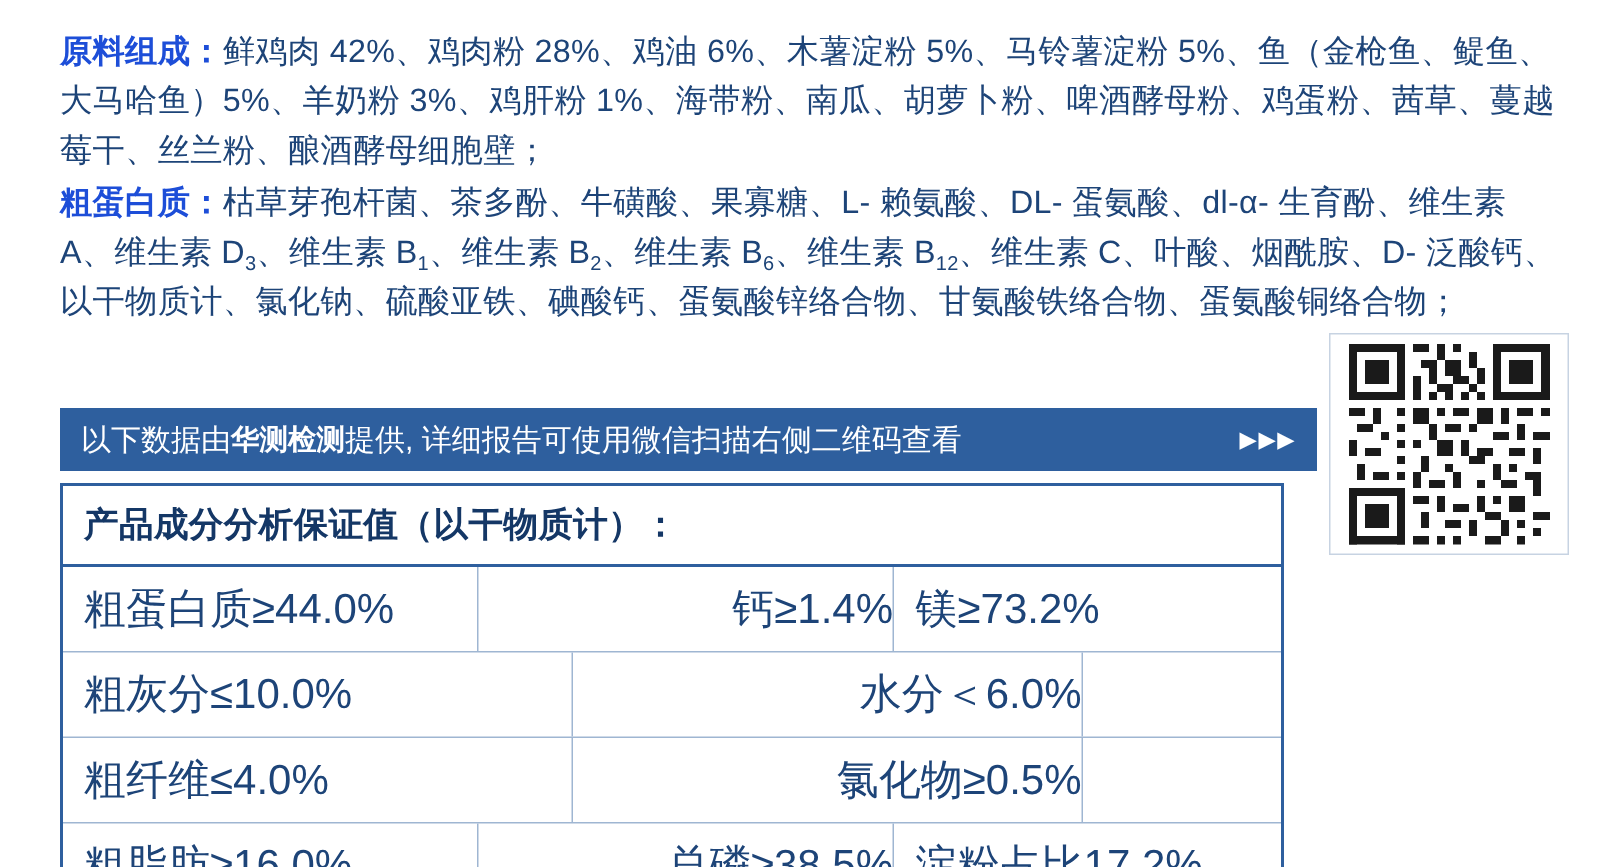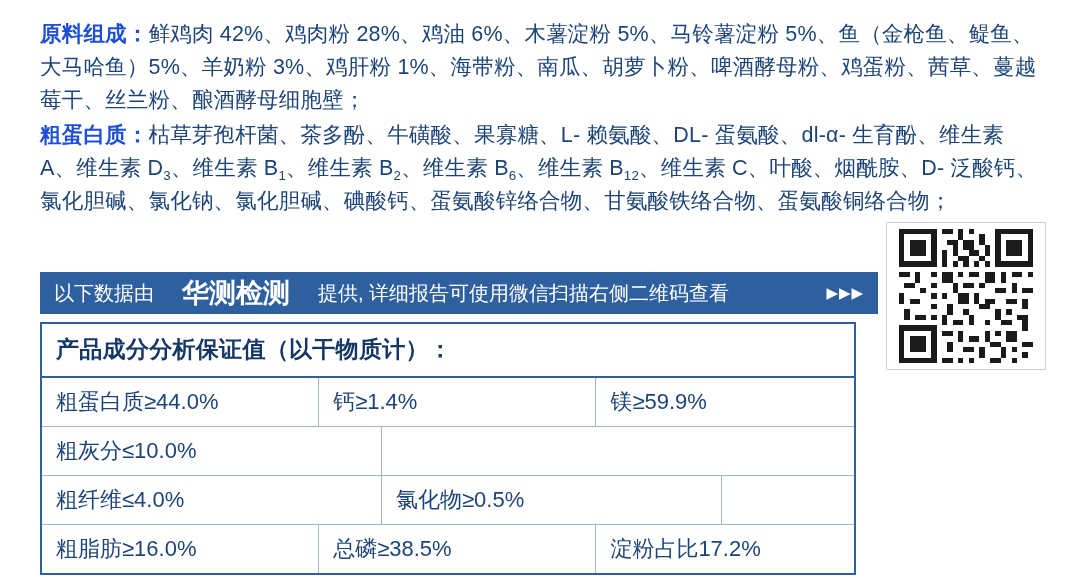--- a/index.html
+++ b/index.html
@@ -53,25 +53,24 @@
     top: 272px;
     width: 838px;
     height: 42px;
     background: #2e5f9e;
     color: #ffffff;
     display: flex;
     align-items: center;
     box-sizing: border-box;
     padding: 0 14px;
     font-size: 20px;
-    gap: 28px;
   }
   .bluebar .strong {
     font-weight: bold;
-    font-size: 27px;
+    font-size: 19px;
   }
   .bluebar .arrows {
     margin-left: auto;
     letter-spacing: 1px;
     font-size: 15px;
     color: #ffffff;
   }
 
   
   .qr-wrap {
@@ -103,41 +102,41 @@
     padding: 10px 14px 11px 14px;
     border-bottom: 2px solid #2e5f9e;
     letter-spacing: 0.3px;
   }
   .trow {
     display: flex;
     border-bottom: 1.5px solid #9fb6d2;
   }
   .trow:last-child { border-bottom: none; }
   .tcell {
-    font-size: 22px;
+    font-size: 28px;
     color: #1d4478;
     padding: 9px 0 9px 14px;
     box-sizing: border-box;
     border-right: 1.5px solid #9fb6d2;
   }
   .tcell:nth-child(1) { width: 340px; }
-  .tcell:nth-child(2) { width: 340px; }
+  .tcell:nth-child(2) { width: 340px; text-align: right; }
   .tcell:nth-child(3) { width: 316px; border-right: none; }
 </style>
 </head>
 <body>
 
 <div class="page">
 
   <div class="ingredients">
     <div class="para">
       <span class="lbl">原料组成：</span><span>鲜鸡肉 42%、鸡肉粉 28%、鸡油 6%、木薯淀粉 5%、马铃薯淀粉 5%、鱼（金枪鱼、鳀鱼、大马哈鱼）5%、羊奶粉 3%、鸡肝粉 1%、海带粉、南瓜、胡萝卜粉、啤酒酵母粉、鸡蛋粉、茜草、蔓越莓干、丝兰粉、酿酒酵母细胞壁；</span>
     </div>
     <div class="para">
-      <span class="lbl">粗蛋白质：</span><span>枯草芽孢杆菌、茶多酚、牛磺酸、果寡糖、L- 赖氨酸、DL- 蛋氨酸、dl-α- 生育酚、维生素 A、维生素 D</span><span class="sub">3</span><span>、维生素 B</span><span class="sub">1</span><span>、维生素 B</span><span class="sub">2</span><span>、维生素 B</span><span class="sub">6</span><span>、维生素 B</span><span class="sub">12</span><span>、维生素 C、叶酸、烟酰胺、D- 泛酸钙、氯化胆碱、氯化钠、氯化胆碱、碘酸钙、蛋氨酸锌络合物、甘氨酸铁络合物、蛋氨酸铜络合物；</span>
+      <span class="lbl">粗蛋白质：</span><span>枯草芽孢杆菌、茶多酚、牛磺酸、果寡糖、L- 赖氨酸、DL- 蛋氨酸、dl-α- 生育酚、维生素 A、维生素 D</span><span class="sub">3</span><span>、维生素 B</span><span class="sub">1</span><span>、维生素 B</span><span class="sub">2</span><span>、维生素 B</span><span class="sub">6</span><span>、维生素 B</span><span class="sub">12</span><span>、维生素 C、叶酸、烟酰胺、D- 泛酸钙、以干物质计、氯化钠、硫酸亚铁、碘酸钙、蛋氨酸锌络合物、甘氨酸铁络合物、蛋氨酸铜络合物；</span>
     </div>
   </div>
 
   <div class="bluebar">
     <span>以下数据由</span>
       <span class="strong">华测检测</span>
       <span>提供, 详细报告可使用微信扫描右侧二维码查看</span>
     <span class="arrows">▶▶▶</span>
   </div>
 
@@ -248,24 +247,25 @@
       </g>
     </svg>
   </div>
 
   <div class="table-box">
     <div class="table-title">产品成分分析保证值（以干物质计）：</div>
 
     <div class="trow">
       <div class="tcell">粗蛋白质≥44.0%</div>
       <div class="tcell">钙≥1.4%</div>
-      <div class="tcell">镁≥59.9%</div>
+      <div class="tcell">镁≥73.2%</div>
     </div>
     <div class="trow">
       <div class="tcell">粗灰分≤10.0%</div>
+      <div class="tcell">水分＜6.0%</div>
     </div>
     <div class="trow">
       <div class="tcell">粗纤维≤4.0%</div>
       <div class="tcell">氯化物≥0.5%</div>
     </div>
     <div class="trow">
       <div class="tcell">粗脂肪≥16.0%</div>
       <div class="tcell">总磷≥38.5%</div>
       <div class="tcell">淀粉占比17.2%</div>
     </div>

